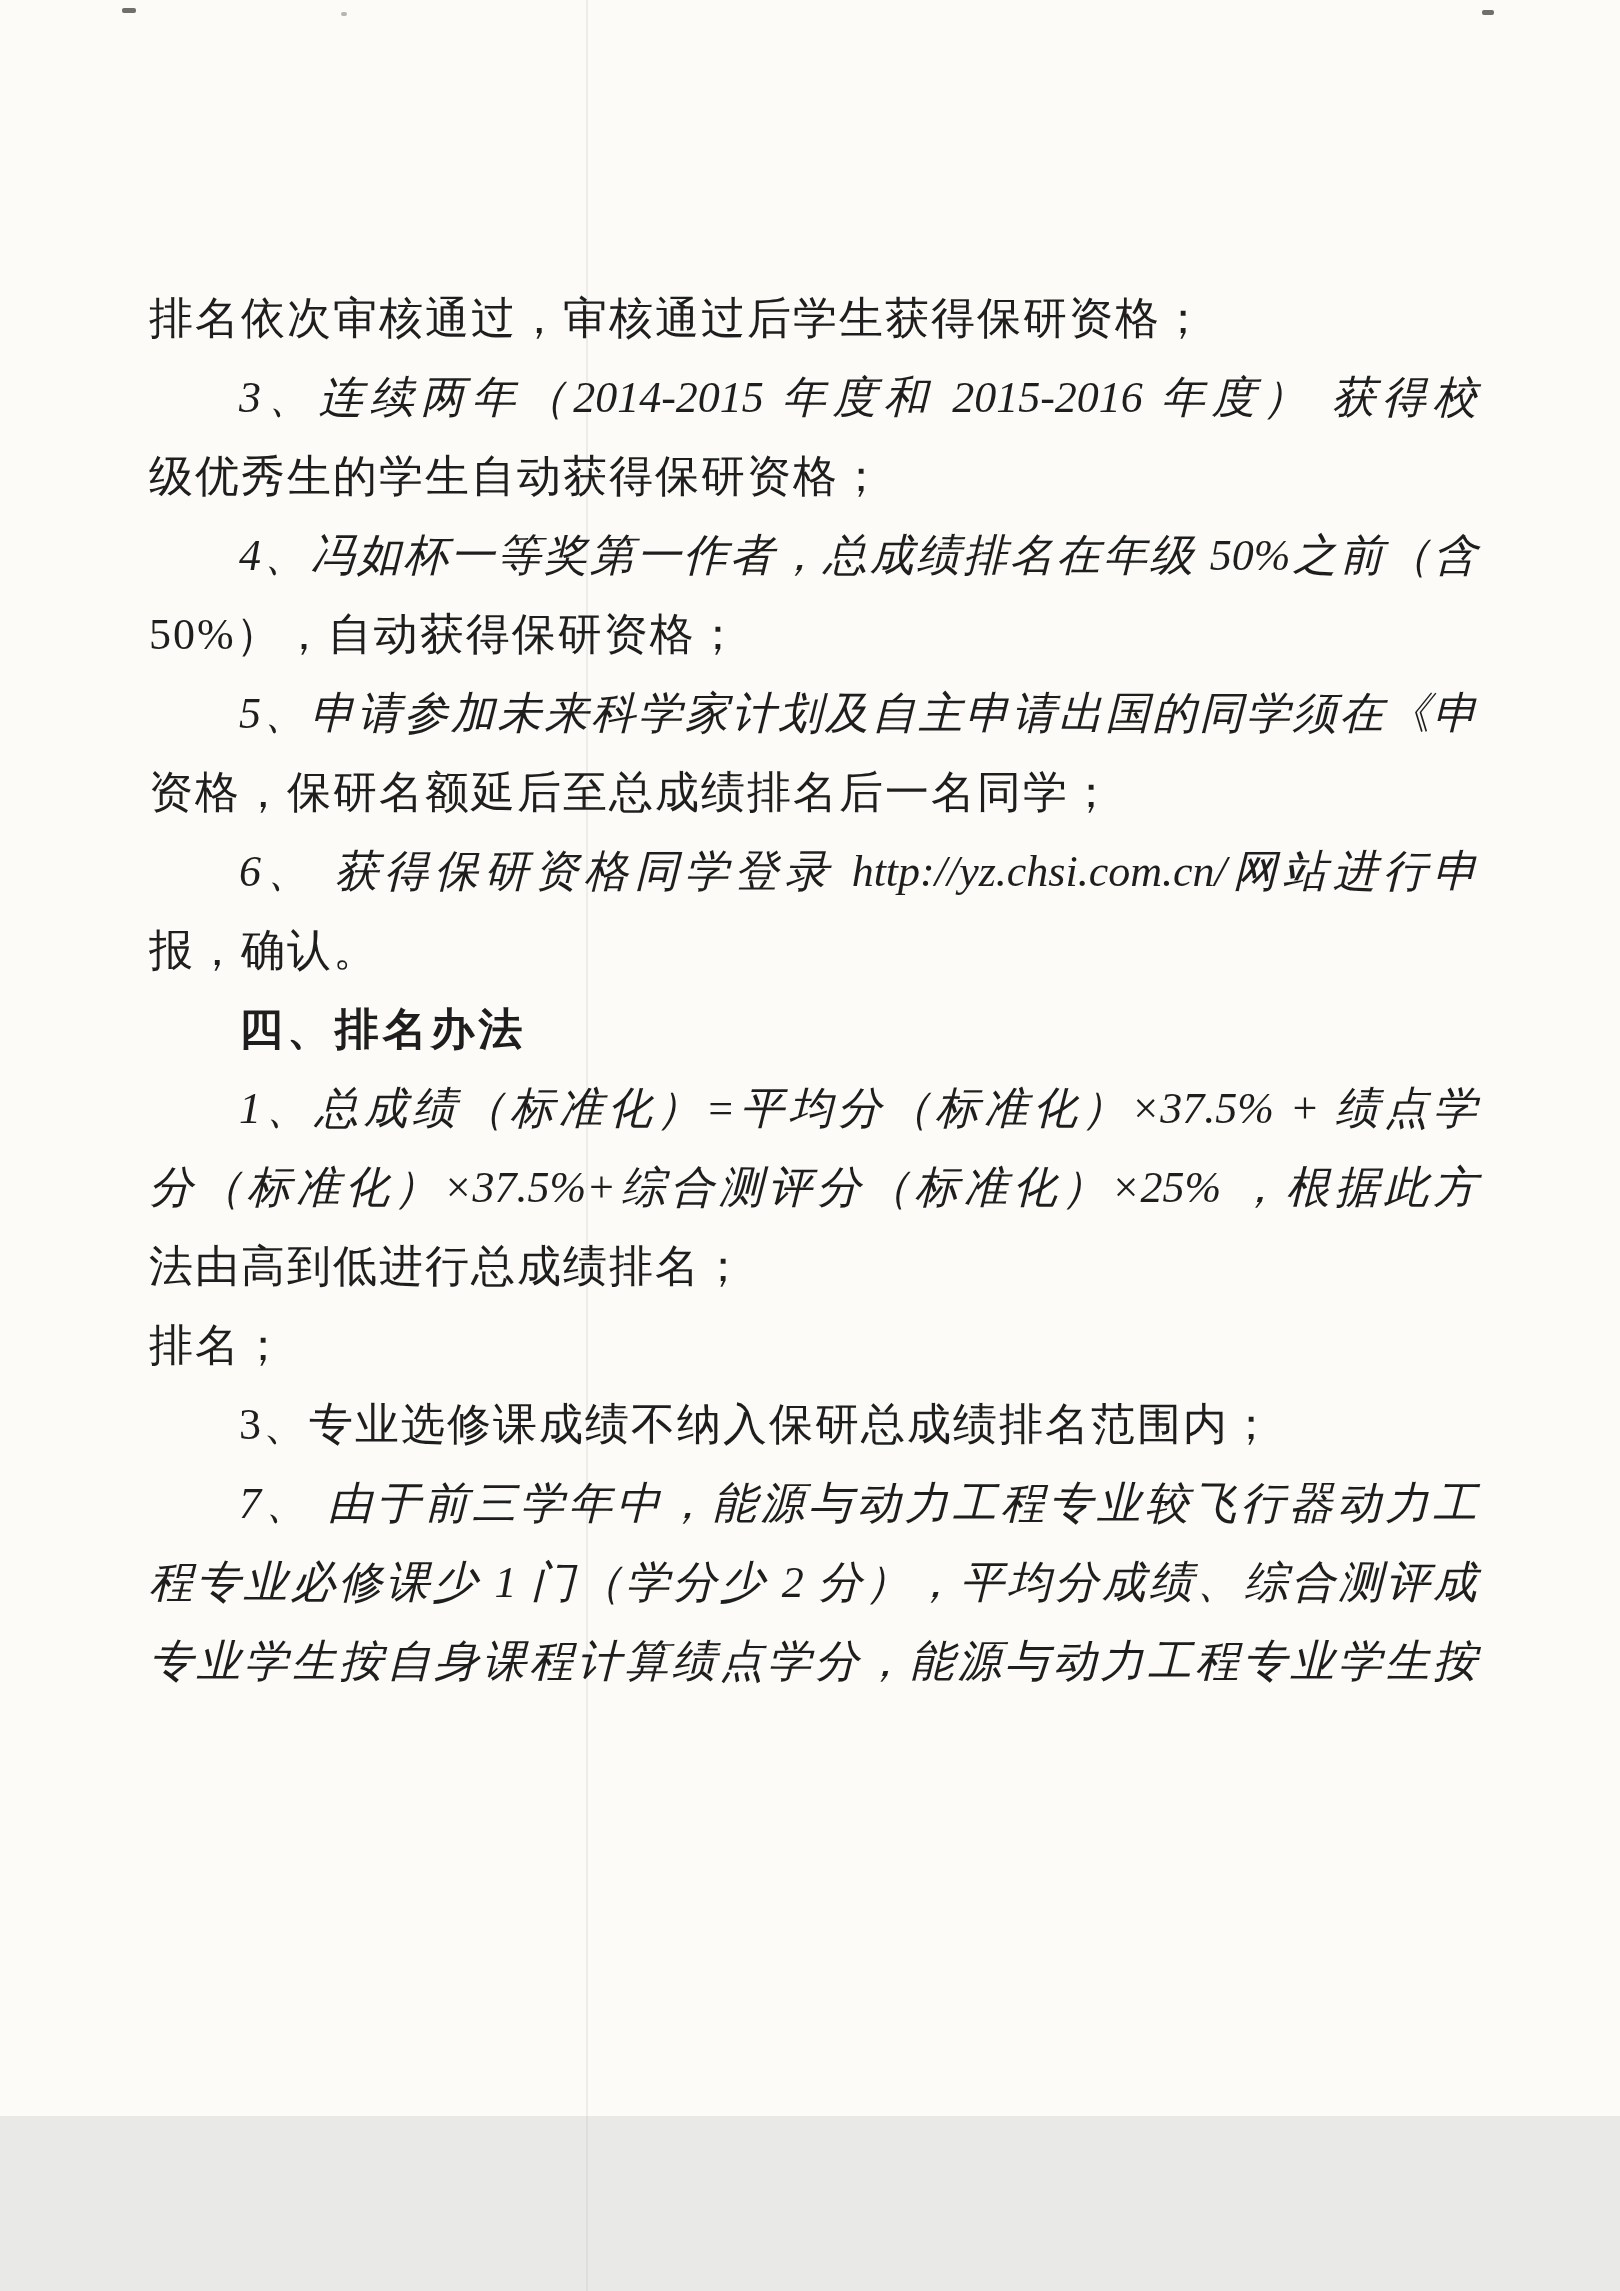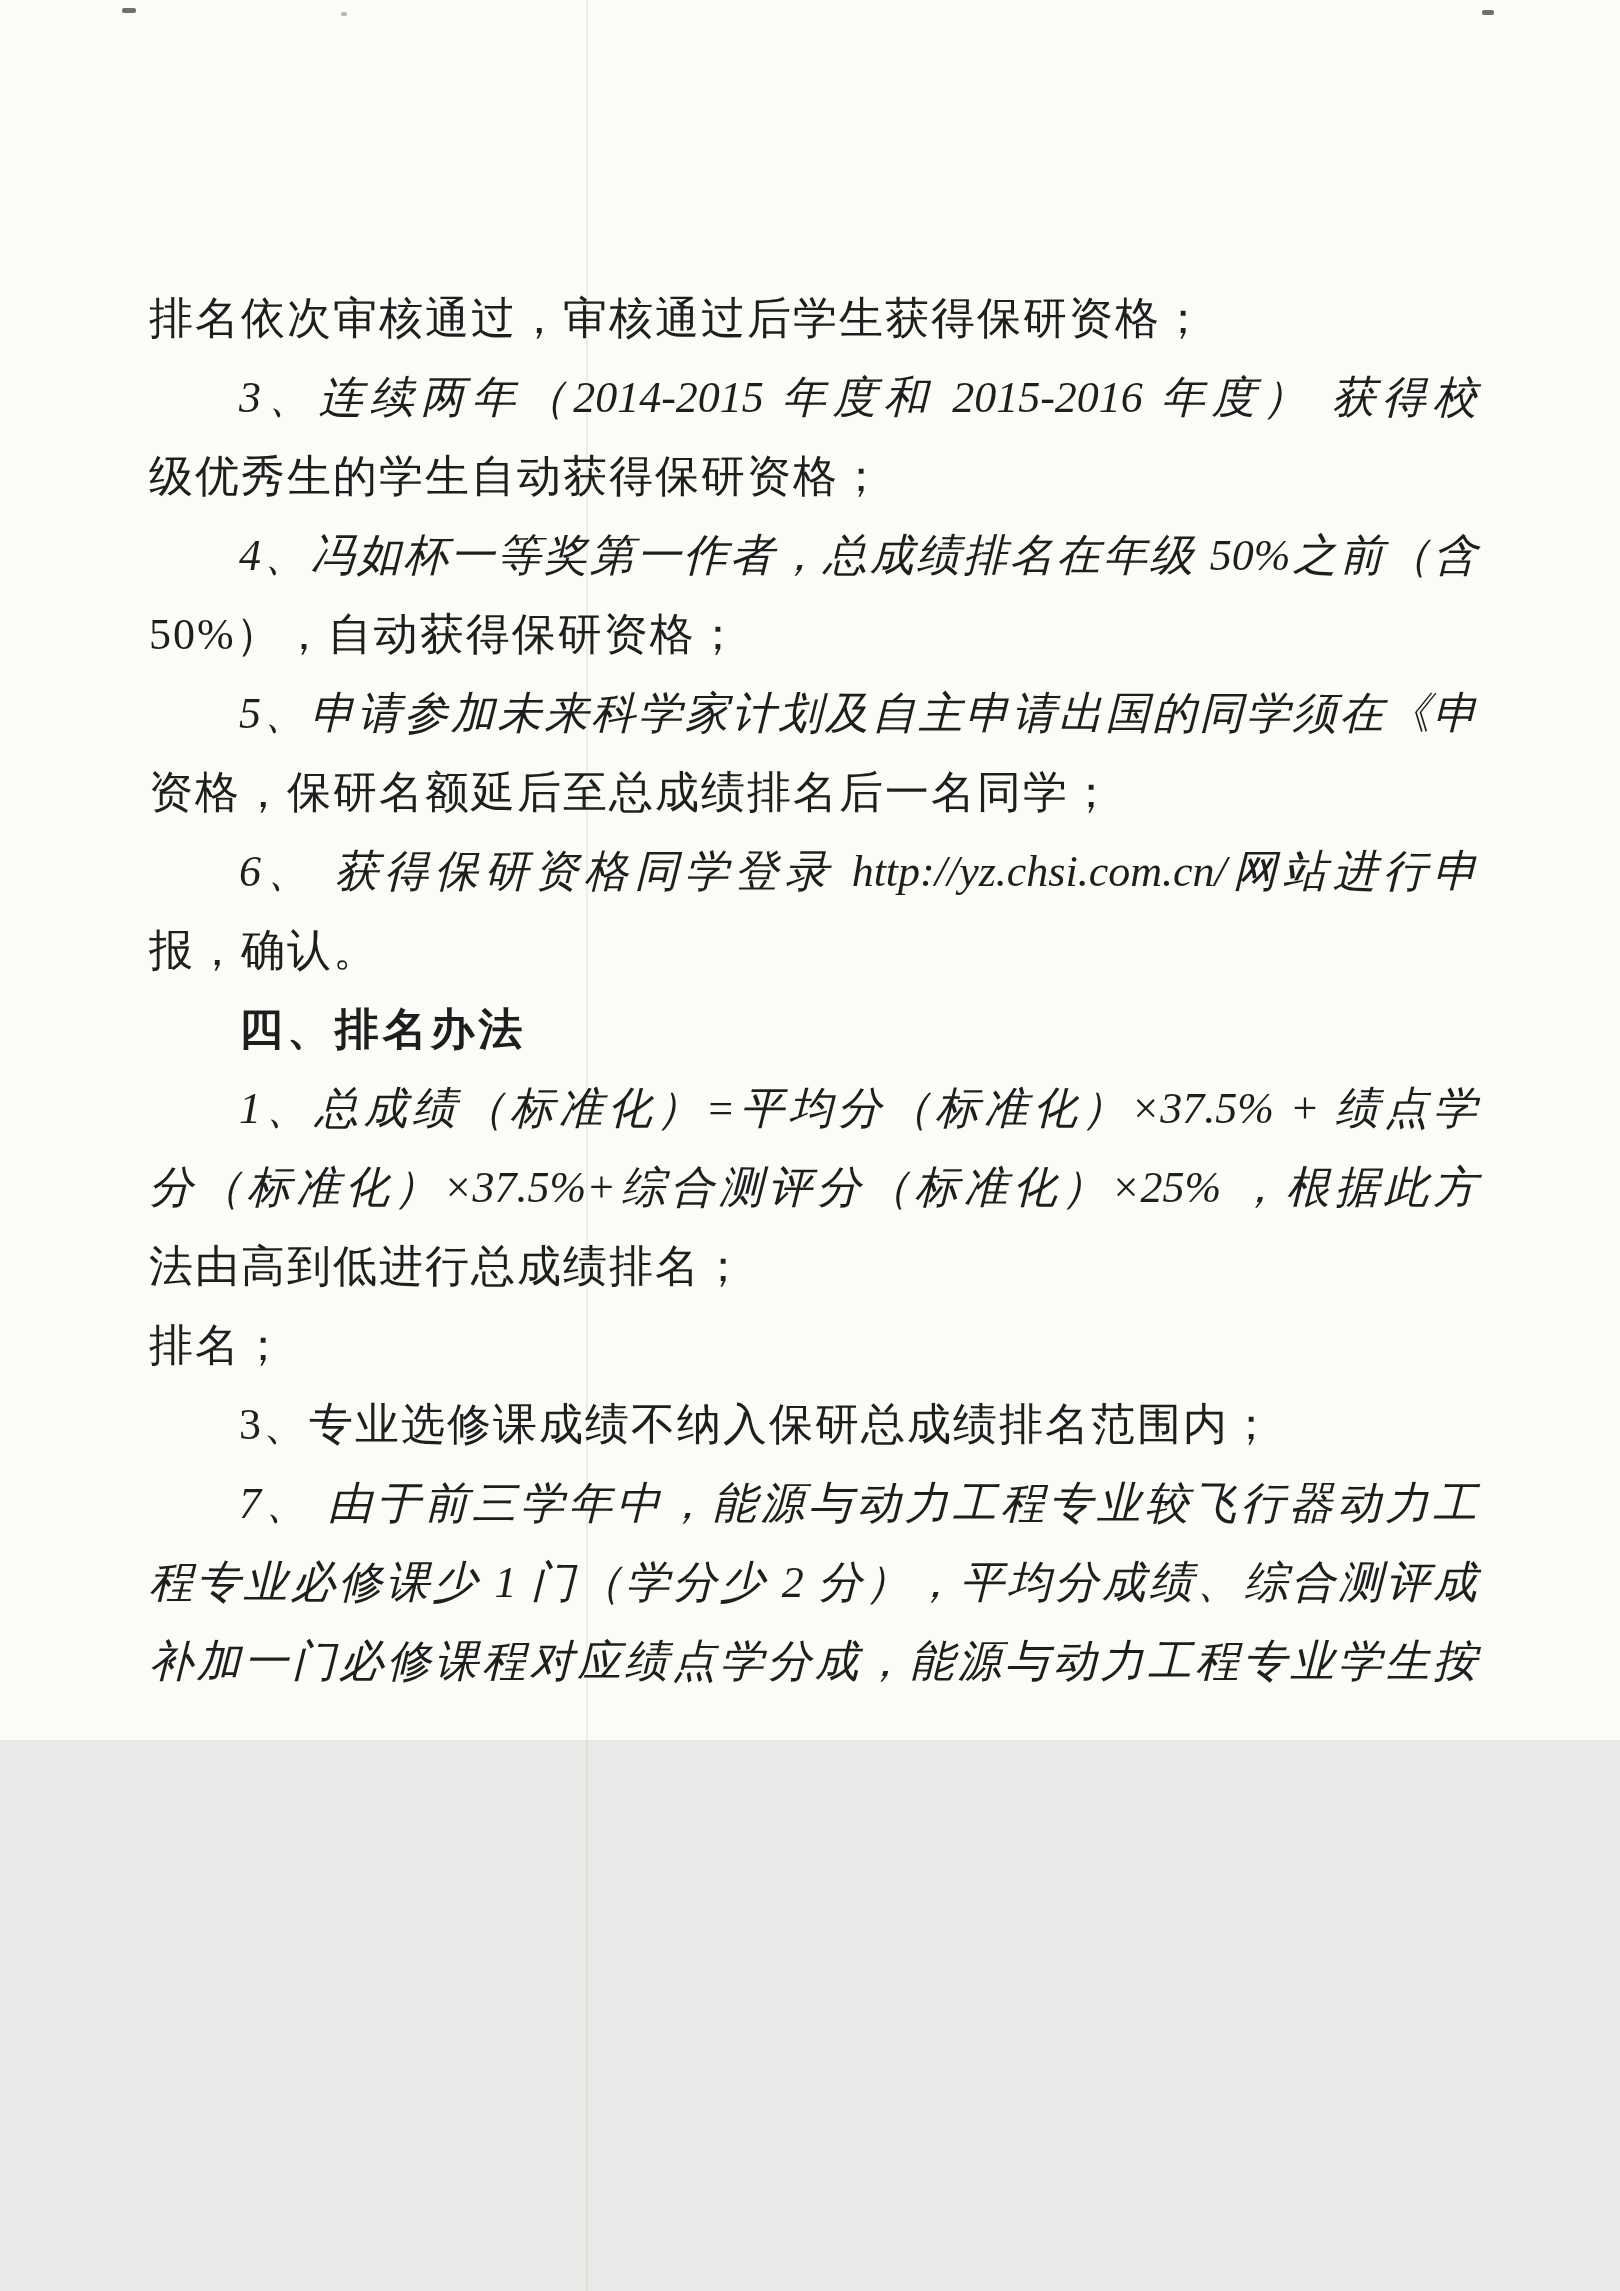--- a/index.html
+++ b/index.html
@@ -9,21 +9,21 @@
     height: 2292px;
     overflow: hidden;
   }
   body {
     background: #e9e9e7;
     font-family: "Liberation Serif", "DejaVu Serif", serif;
   }
   .page {
     position: relative;
     width: 1620px;
-    height: 1740px;
+    height: 2116px;
     background: #fcfbf8;
     color: #1e1e1e;
     box-sizing: border-box;
     padding: 279px 143px 16px 149px;
   }
   
   .scan-streak {
     position: absolute;
     left: 586px;
     top: 0;
@@ -86,16 +86,16 @@
       <div class="line indent justify">6、 获得保研资格同学登录 http://yz.chsi.com.cn/网站进行申</div>
       <div class="line">报，确认。</div>
       <div class="line indent bold">四、排名办法</div>
       <div class="line indent justify">1、总成绩（标准化）=平均分（标准化）×37.5% + 绩点学</div>
       <div class="line justify">分（标准化）×37.5%+综合测评分（标准化）×25% ，根据此方</div>
       <div class="line">法由高到低进行总成绩排名；</div>
       <div class="line">排名；</div>
       <div class="line indent">3、专业选修课成绩不纳入保研总成绩排名范围内；</div>
       <div class="line indent justify">7、 由于前三学年中，能源与动力工程专业较飞行器动力工</div>
       <div class="line justify">程专业必修课少 1 门（学分少 2 分），平均分成绩、综合测评成</div>
-      <div class="line justify">补加一门必修课程对应绩点学分成，能源与动力工程专业学生按</div>
+      <div class="line justify">专业学生按自身课程计算绩点学分，能源与动力工程专业学生按</div>
     </div>
 </div>
 
 
 </body></html>

